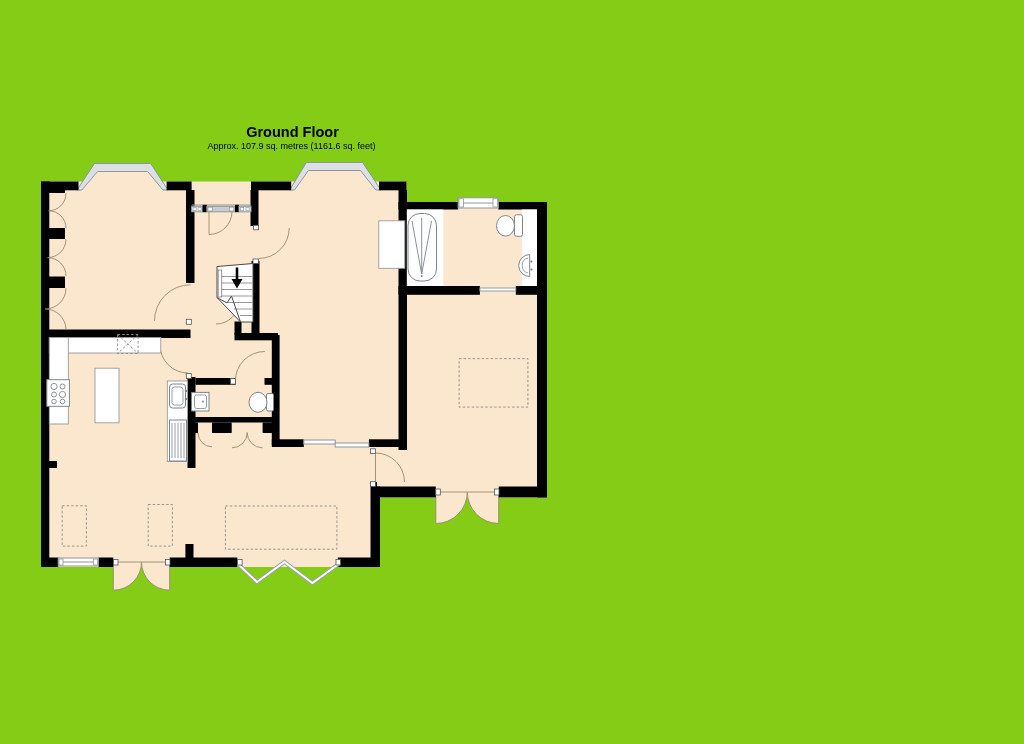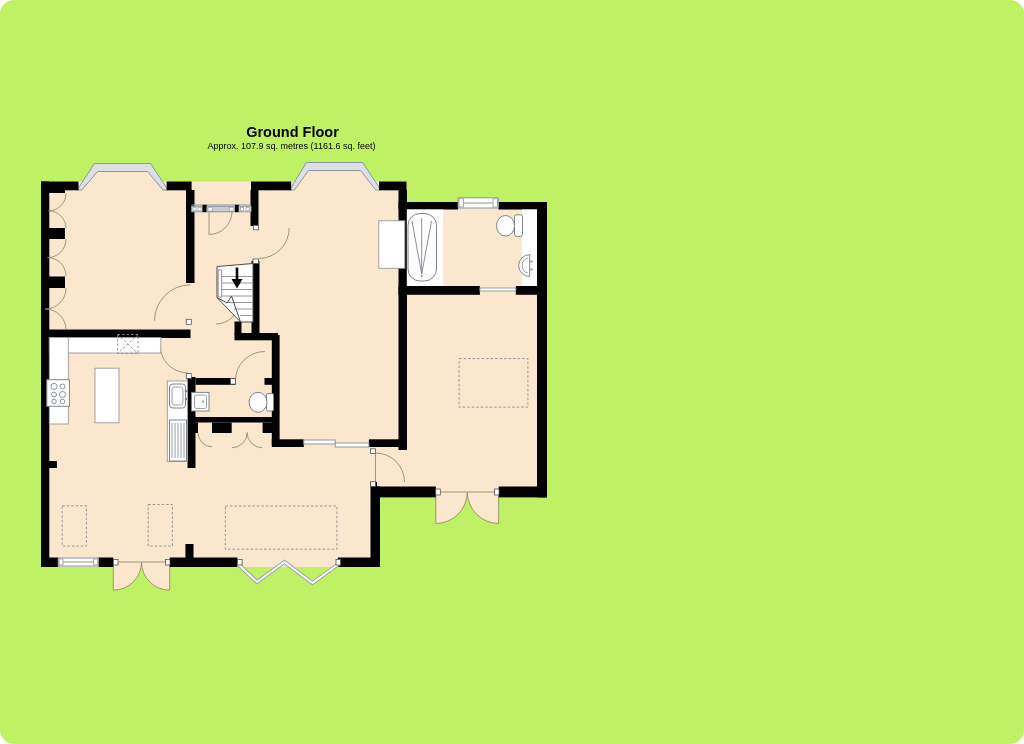--- a/index.html
+++ b/index.html
@@ -1,17 +1,17 @@
 <!DOCTYPE html>
 <html><head>
 <meta charset="utf-8">
 <style>
   html,body{margin:0;padding:0;background:#ffffff;}
-  #page{position:relative;width:1024px;height:744px;background:#bef264;overflow:hidden;
-        font-family:"Liberation Sans", sans-serif;border-radius:14px;}
+  #page{position:relative;width:1024px;height:744px;background:#84cc16;overflow:hidden;
+        font-family:"Liberation Sans", sans-serif;}
   svg{position:absolute;left:0;top:0;}
   text{font-family:"Liberation Sans", sans-serif;fill:#000;}
   .title{font-weight:bold;font-size:14.5px;}
   .sub{font-size:9px;}
 </style>
 </head>
 <body>
 <div id="page">
 <svg width="1024" height="744" viewBox="0 0 1024 744">
 

